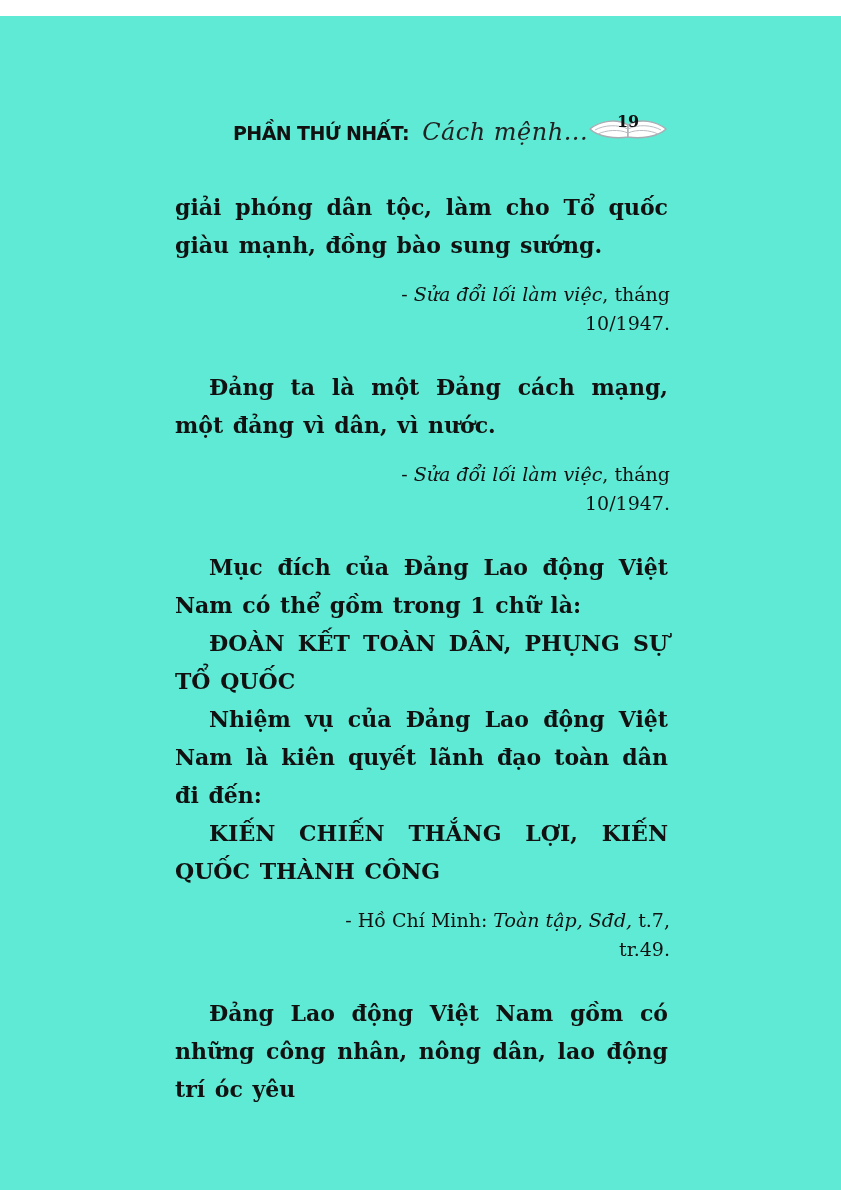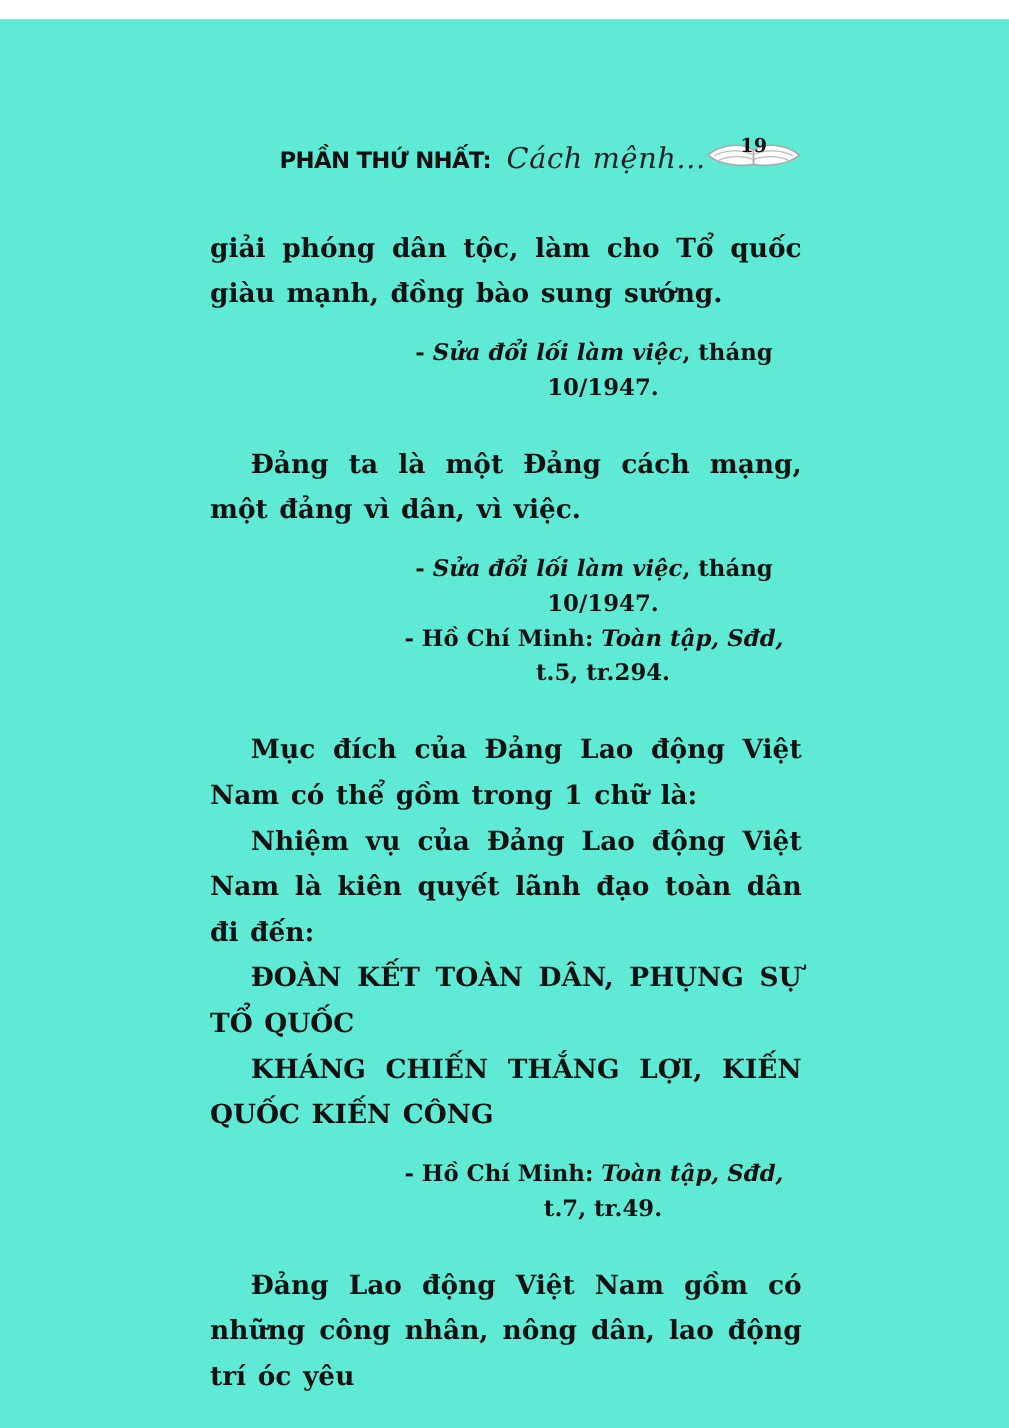--- a/index.html
+++ b/index.html
@@ -83,22 +83,21 @@
   .citation {
     margin: 16px 0 30px 145px;
     width: 350px;
     font-size: 19px;
     line-height: 29px;
   }
   .cite-line {
     margin: 0;
     padding-left: 15px;
     text-indent: -15px;
-    text-align: center;
-    font-weight: bold;
+    text-align: right;
   }
   .cite-line i { font-style: italic; }
 </style>
 </head>
 <body>
 
 <div class="page">
 
   <header class="page-header">
     <div class="header-title">
@@ -123,31 +122,30 @@
   </header>
 
   <main>
 
     <p class="body-par">giải phóng dân tộc, làm cho Tổ quốc giàu mạnh, đồng bào sung sướng.</p>
 
     <div class="citation">
       <p class="cite-line"><span>- </span><i>Sửa đổi lối làm việc</i><span>, tháng 10/1947.</span></p>
     </div>
 
-    <p class="body-par indent">Đảng ta là một Đảng cách mạng, một đảng vì dân, vì việc.</p>
+    <p class="body-par indent">Đảng ta là một Đảng cách mạng, một đảng vì dân, vì nước.</p>
 
     <div class="citation">
       <p class="cite-line"><span>- </span><i>Sửa đổi lối làm việc</i><span>, tháng 10/1947.</span></p>
-      <p class="cite-line"><span>- Hồ Chí Minh: </span><i>Toàn tập, Sđd,</i><span> t.5, tr.294.</span></p>
     </div>
 
     <p class="body-par indent">Mục đích của Đảng Lao động Việt Nam có thể gồm trong 1 chữ là:</p>
+    <p class="body-par indent">ĐOÀN KẾT TOÀN DÂN, PHỤNG SỰ TỔ QUỐC</p>
     <p class="body-par indent">Nhiệm vụ của Đảng Lao động Việt Nam là kiên quyết lãnh đạo toàn dân đi đến:</p>
-    <p class="body-par indent">ĐOÀN KẾT TOÀN DÂN, PHỤNG SỰ TỔ QUỐC</p>
-    <p class="body-par indent">KHÁNG CHIẾN THẮNG LỢI, KIẾN QUỐC KIẾN CÔNG</p>
+    <p class="body-par indent">KIẾN CHIẾN THẮNG LỢI, KIẾN QUỐC THÀNH CÔNG</p>
 
     <div class="citation">
       <p class="cite-line"><span>- Hồ Chí Minh: </span><i>Toàn tập, Sđd,</i><span> t.7, tr.49.</span></p>
     </div>
 
     <p class="body-par indent">Đảng Lao động Việt Nam gồm có những công nhân, nông dân, lao động trí óc yêu</p>
 
   </main>
 </div>
 

